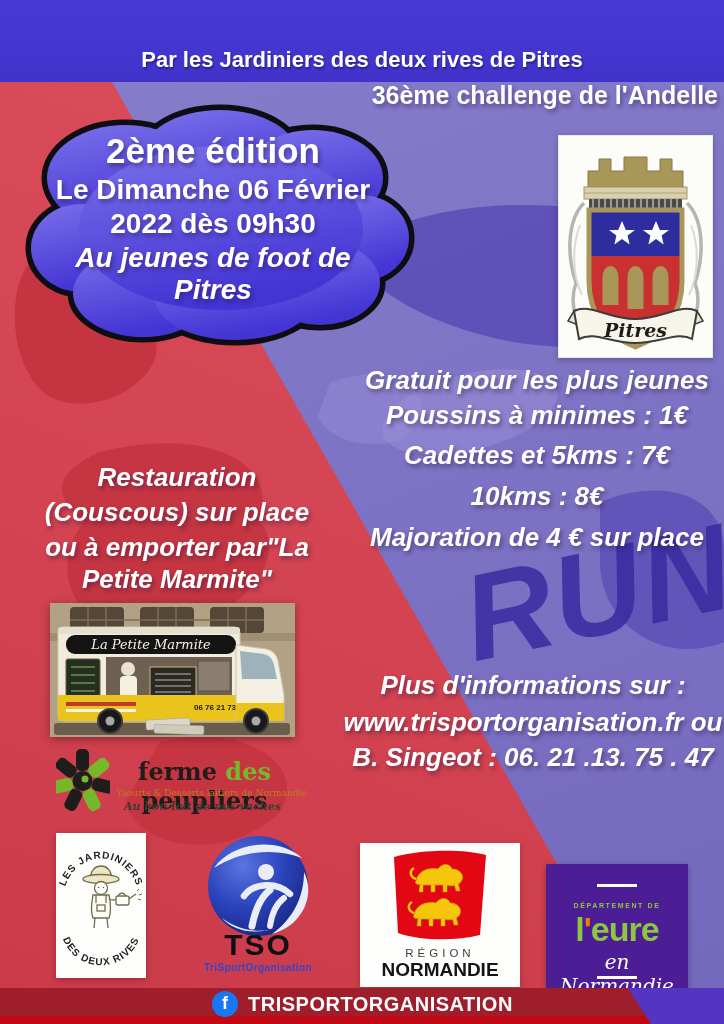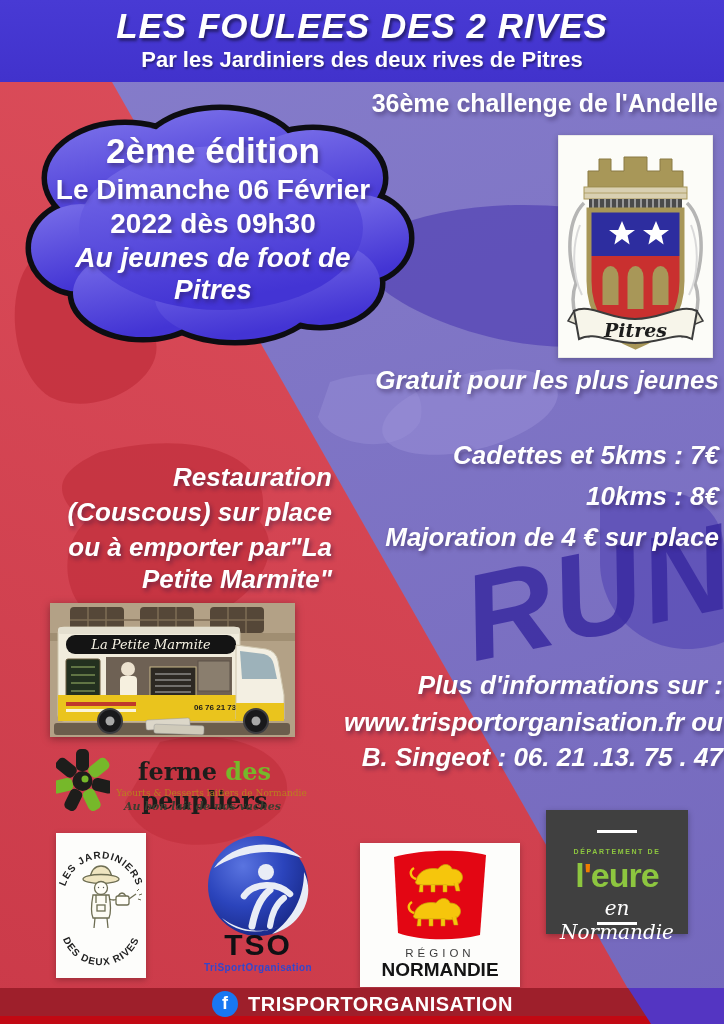--- a/index.html
+++ b/index.html
@@ -1,48 +1,48 @@
 <!DOCTYPE html>
 <html><head>
 <meta charset="utf-8">
 <style>
   html,body{margin:0;padding:0;background:#1b1b1f;}
   .poster{position:relative;width:724px;height:1024px;overflow:hidden;
           font-family:"Liberation Sans",sans-serif;background:#7b70c3;}
   .abs{position:absolute;}
-  .wtxt{color:#fff;font-weight:bold;text-align:right;}
+  .wtxt{color:#fff;font-weight:bold;text-align:center;}
   .shadow{text-shadow:2px 3px 4px rgba(35,20,60,.45);}
   .ital{font-style:italic;}
   .banner{left:0;top:0;width:724px;height:82px;background:linear-gradient(180deg,#483ad4,#4132cc);}
   .title{left:0;top:6px;width:724px;font-size:35px;font-style:italic;font-weight:900;
          letter-spacing:1px;color:#fff;text-align:center;text-shadow:2px 3px 3px rgba(0,0,0,.45);}
   .subtitle{left:0;top:47px;width:724px;font-size:22px;color:#fff;text-align:center;
             font-weight:bold;text-shadow:1px 2px 2px rgba(0,0,0,.4);}
-  .challenge{left:350px;top:89px;width:368px;font-size:25px;text-align:right;}
+  .challenge{left:350px;top:81px;width:368px;font-size:25px;text-align:right;}
   .bg-purple{left:0;top:82px;width:724px;height:942px;background:linear-gradient(160deg,#857cca,#7468bd);}
   .bg-red{left:0;top:82px;width:724px;height:942px;
           background:linear-gradient(200deg,#dd4f5c,#cb3a49);
           clip-path:polygon(0 0,112px 0,648px 100%,0 100%);}
   .run{left:462px;top:518px;font-size:122px;font-weight:900;font-style:italic;
        color:rgba(58,42,160,.85);transform:rotate(-12deg);letter-spacing:2px;}
   .cloudline{left:48px;width:330px;text-align:center;}
   .card{background:#fdfdfb;box-shadow:0 2px 6px rgba(0,0,0,.25);}
   .priceline{left:355px;width:364px;font-size:26px;}
   .caterline{left:22px;width:310px;font-size:26px;}
   .infoline{left:343px;width:380px;font-size:26px;}
   .farm-name{font-family:"DejaVu Serif",serif;font-weight:bold;font-size:24px;}
   .footer{left:0;top:988px;width:724px;height:28px;background:#9e1f2b;z-index:8;}
   .strip{left:0;top:1016px;width:724px;height:8px;background:#c20813;z-index:8;}
   .corner{left:628px;top:988px;width:96px;height:36px;background:#5435c2;z-index:9;
           clip-path:polygon(0 0,100% 0,100% 100%,24% 100%);}
   .fbcircle{left:212px;top:991px;width:26px;height:26px;border-radius:50%;background:#1877f2;
             color:#fff;font-weight:900;font-size:18px;line-height:25px;text-align:center;z-index:9;}
   .fbtext{left:248px;top:992px;height:26px;line-height:24px;font-size:20px;font-weight:900;
           color:#fff;letter-spacing:.5px;z-index:9;}
-  .eure-card{left:546px;top:810px;width:142px;height:124px;background:#404040;box-shadow:0 2px 6px rgba(0,0,0,.3);}
+  .eure-card{left:546px;top:864px;width:142px;height:124px;background:#4c1d95;box-shadow:0 2px 6px rgba(0,0,0,.3);}
   .eure-line{left:51px;width:40px;height:3px;background:#fff;}
   .eure-dept{left:0;top:38px;width:142px;text-align:center;color:#8dc63f;font-size:7px;
              font-weight:bold;letter-spacing:1.6px;}
   .eure-name{left:0;top:46px;width:142px;text-align:center;color:#8dc63f;font-size:34px;
              font-weight:900;letter-spacing:-1px;}
   .eure-sub{left:0;top:86px;width:142px;text-align:center;color:#fff;font-size:20px;
             font-family:"DejaVu Serif",serif;font-style:italic;}
   .tso-acr{left:196px;top:928px;width:124px;text-align:center;font-size:30px;font-weight:900;
            color:#101014;letter-spacing:2px;}
   .tso-name{left:178px;top:962px;width:160px;text-align:center;font-size:10px;font-weight:bold;
@@ -62,21 +62,20 @@
     <ellipse cx="470" cy="330" rx="90" ry="38" transform="rotate(-14 470 330)" fill="#9a90d8" opacity="0.5"></ellipse>
     <path d="M330,300 C390,280 430,300 420,340 C400,375 330,365 318,335 Z" fill="#9a90d8" opacity="0.45"></path>
     <path d="M30,180 C110,150 170,185 150,245 C180,290 100,340 50,315 C10,290 5,210 30,180 Z" fill="#c2303d" opacity="0.8"></path>
     <path d="M100,370 C200,345 280,375 260,440 C295,480 225,555 155,535 C75,570 45,480 85,440 C50,412 55,390 100,370 Z" fill="#c2303d" opacity="0.75"></path>
     <path d="M160,660 C240,640 310,680 280,730 C230,780 140,770 125,720 Z" fill="#c2303d" opacity="0.7"></path>
   </svg>
 
   <div class="abs run">RUN!</div>
 
   <div class="abs banner"></div>
-  <div class="abs title">LES FOULEES DES 2 RIVES</div>
   <div class="abs subtitle">Par les Jardiniers des deux rives de Pitres</div>
   <div class="abs wtxt shadow challenge">36ème challenge de l'Andelle</div>
 
   <svg class="abs" style="left:25px;top:100px;" width="390" height="250" viewBox="0 0 390 250">
     <defs>
       <linearGradient id="cloudGrad" x1="0" y1="0" x2="0.3" y2="1">
         <stop offset="0" stop-color="#7b71ea"></stop>
           <stop offset="1" stop-color="#4334d4"></stop>
       </linearGradient>
     </defs>
@@ -147,20 +146,21 @@
       <path d="M94.5,170 V142 A8,11 0 0 1 110.5,142 V170 Z"></path>
     </g>
     <path d="M31,75 H124 V146 Q124,194 77.5,212 Q31,194 31,146 Z" fill="none" stroke="#a89758" stroke-width="5"></path>
     <path d="M16,176 L10,186 L20,190 Z" fill="#e8e5d5" stroke="#3c3c3c" stroke-width="1.5"></path>
     <path d="M139,176 L145,186 L135,190 Z" fill="#e8e5d5" stroke="#3c3c3c" stroke-width="1.5"></path>
     <path d="M16,176 C32,168 50,184 77,184 C105,184 122,168 139,176 L134,204 C120,196 103,208 77,208 C52,208 36,196 21,204 Z" fill="#f7f5ea" stroke="#3c3c3c" stroke-width="2"></path>
     <text x="77.5" y="202" text-anchor="middle" font-family="DejaVu Serif,serif" font-size="19" font-weight="bold" font-style="italic" fill="#1c1c1c">Pitres</text>
   </svg>
 
   <div class="abs wtxt shadow ital priceline" style="top:365px;">Gratuit pour les plus jeunes</div>
+  <div class="abs wtxt shadow ital priceline" style="top:400px;">Poussins à minimes : 1€</div>
   <div class="abs wtxt shadow ital priceline" style="top:440px;">Cadettes et 5kms : 7€</div>
   <div class="abs wtxt shadow ital priceline" style="top:481px;">10kms : 8€</div>
   <div class="abs wtxt shadow ital priceline" style="top:522px;">Majoration de 4 € sur place</div>
 
   <div class="abs wtxt shadow ital caterline" style="top:462px;">Restauration</div>
   <div class="abs wtxt shadow ital caterline" style="top:497px;">(Couscous) sur place</div>
   <div class="abs wtxt shadow ital caterline" style="top:532px;">ou à emporter par"La</div>
   <div class="abs wtxt shadow ital caterline" style="top:564px;">Petite Marmite"</div>
 
   <svg class="abs" style="left:50px;top:603px;box-shadow:0 2px 8px rgba(0,0,0,.35);" width="245" height="134" viewBox="0 0 245 134">

